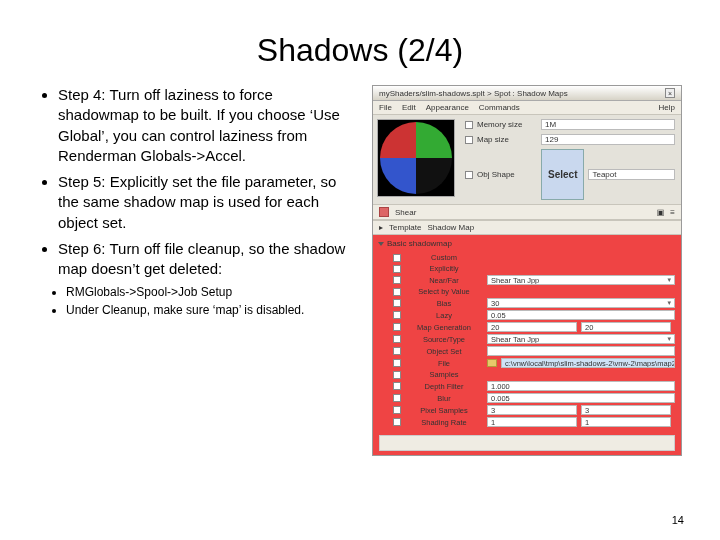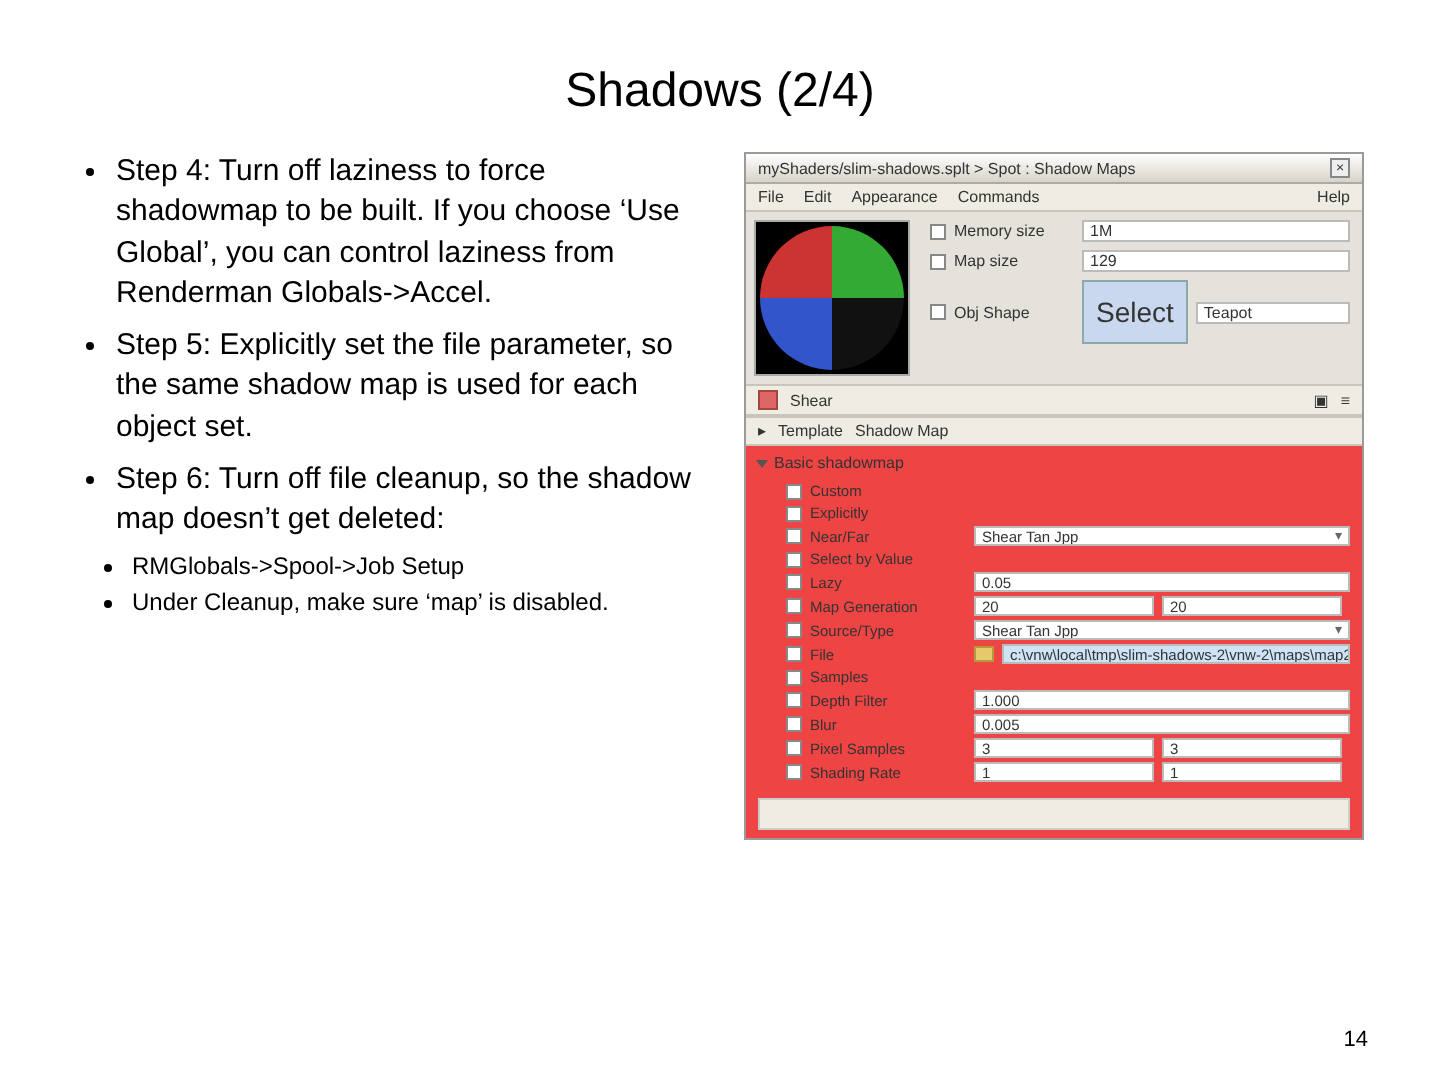--- a/index.html
+++ b/index.html
@@ -1,18 +1,18 @@
 <!DOCTYPE html>
 <html><head>
 <meta charset="utf-8">
 <style>
   * { box-sizing: border-box; margin: 0; padding: 0; }
   html, body { width: 720px; height: 540px; font-family: Arial, Helvetica, sans-serif; background: #fff; color: #000; }
   .slide { position: relative; width: 720px; height: 540px; padding: 24px 36px; }
-  .title { font-size: 24px; text-align: center; margin: 8px 0 16px 0; font-weight: 400; }
+  .title { font-size: 32px; text-align: center; margin: 8px 0 16px 0; font-weight: 400; }
   .cols { display: flex; gap: 16px; }
   .left { width: 320px; }
   .right { width: 310px; }
   ul.main { list-style: disc; padding-left: 22px; font-size: 15px; line-height: 1.35; }
   ul.main > li { margin-bottom: 6px; }
   ul.sub { list-style: disc; padding-left: 30px; font-size: 12px; margin-top: 6px; }
   ul.sub > li { margin-bottom: 4px; }
   .page-num { position: absolute; right: 36px; bottom: 14px; font-size: 11px; }
 
   
@@ -26,31 +26,31 @@
   .quad { position: absolute; width: 50%; height: 50%; }
   .qr { top: 0; left: 0; background: #c33; }
   .qg { top: 0; right: 0; background: #3a3; }
   .qb { bottom: 0; left: 0; background: #35c; }
   .qk { bottom: 0; right: 0; background: #111; }
   .props { flex: 1; padding: 4px 6px; display: flex; flex-direction: column; gap: 4px; }
   .prow { display: flex; align-items: center; gap: 4px; }
   .pchk { width: 8px; height: 8px; border: 1px solid #888; background: #fff; flex: none; }
   .plabel { width: 60px; font-size: 8px; }
   .pfield { flex: 1; height: 11px; background: #fff; border: 1px solid #bbb; padding: 0 3px; font-size: 8px; display: flex; align-items: center; }
-  .pbtn { padding: 7px 6px; background: #c9d8ee; border: 1px solid #8aa; font-size: 14px; }
+  .pbtn { padding: 19px 6px; background: #c9d8ee; border: 1px solid #8aa; font-size: 10px; font-weight: bold; }
   .tabs { display: flex; gap: 6px; padding: 2px 6px; background: #efece3; border-top: 1px solid #c8c5bb; border-bottom: 1px solid #c8c5bb; align-items: center; }
   .tab-icon { width: 10px; height: 10px; background: #d66; border: 1px solid #a44; }
   .tabs .spacer { flex: 1; }
   .accordion { padding: 4px 6px; background: #ef4444; }
   .acc-head { display: flex; align-items: center; gap: 4px; font-size: 8px; margin-bottom: 3px; }
   .tri { width: 0; height: 0; border-left: 4px solid #555; border-top: 3px solid transparent; border-bottom: 3px solid transparent; }
   .tri.open { transform: rotate(90deg); }
   .form { padding: 2px 0 4px 14px; display: flex; flex-direction: column; gap: 2px; }
   .frow { display: flex; align-items: center; gap: 4px; }
-  .flabel { width: 78px; font-size: 7.5px; text-align: left; }
+  .flabel { width: 78px; font-size: 7.5px; text-align: center; }
   .ffield { flex: 1; height: 10px; background: #fff; border: 1px solid #bbb; padding: 0 3px; font-size: 7.5px; display: flex; align-items: center; min-width: 0; overflow: hidden; white-space: nowrap; }
   .ffield.drop::after { content: "▾"; margin-left: auto; font-size: 7px; color: #666; }
   .ffield.path { background: #cfe3f7; }
   .fchk { width: 8px; height: 8px; border: 1px solid #888; background: #fff; }
   .two .ffield { max-width: 90px; }
   .notes { background: #efece3; border: 1px solid #ccc; height: 16px; margin-top: 4px; }
   .folder-icon { width: 10px; height: 8px; background: #e7c96a; border: 1px solid #b49a3a; }
 </style>
 </head>
 <body>
@@ -147,36 +147,46 @@
                 <span class="fchk"></span>
                 <span class="flabel">Near/Far</span>
                 <span class="ffield drop">Shear Tan Jpp</span>
               </div>
               <div class="frow">
                 <span class="fchk"></span>
                 <span class="flabel">Select by Value</span>
               </div>
               <div class="frow">
                 <span class="fchk"></span>
+                <span class="flabel">Bias</span>
+                <span class="ffield drop">30</span>
+              </div>
+              <div class="frow">
+                <span class="fchk"></span>
                 <span class="flabel">Lazy</span>
                 <span class="ffield">0.05</span>
               </div>
               <div class="frow two">
                 <span class="fchk"></span>
                 <span class="flabel">Map Generation</span>
                 <span class="ffield">20</span>
                 <span class="ffield">20</span>
               </div>
               <div class="frow">
                 <span class="fchk"></span>
                 <span class="flabel">Source/Type</span>
                 <span class="ffield drop">Shear Tan Jpp</span>
               </div>
               <div class="frow">
                 <span class="fchk"></span>
+                <span class="flabel">Object Set</span>
+                <span class="ffield"></span>
+              </div>
+              <div class="frow">
+                <span class="fchk"></span>
                 <span class="flabel">File</span>
                 <span class="folder-icon"></span>
                 <span class="ffield path">c:\vnw\local\tmp\slim-shadows-2\vnw-2\maps\map20\open.tex</span>
               </div>
               <div class="frow">
                 <span class="fchk"></span>
                 <span class="flabel">Samples</span>
               </div>
               <div class="frow">
                 <span class="fchk"></span>

